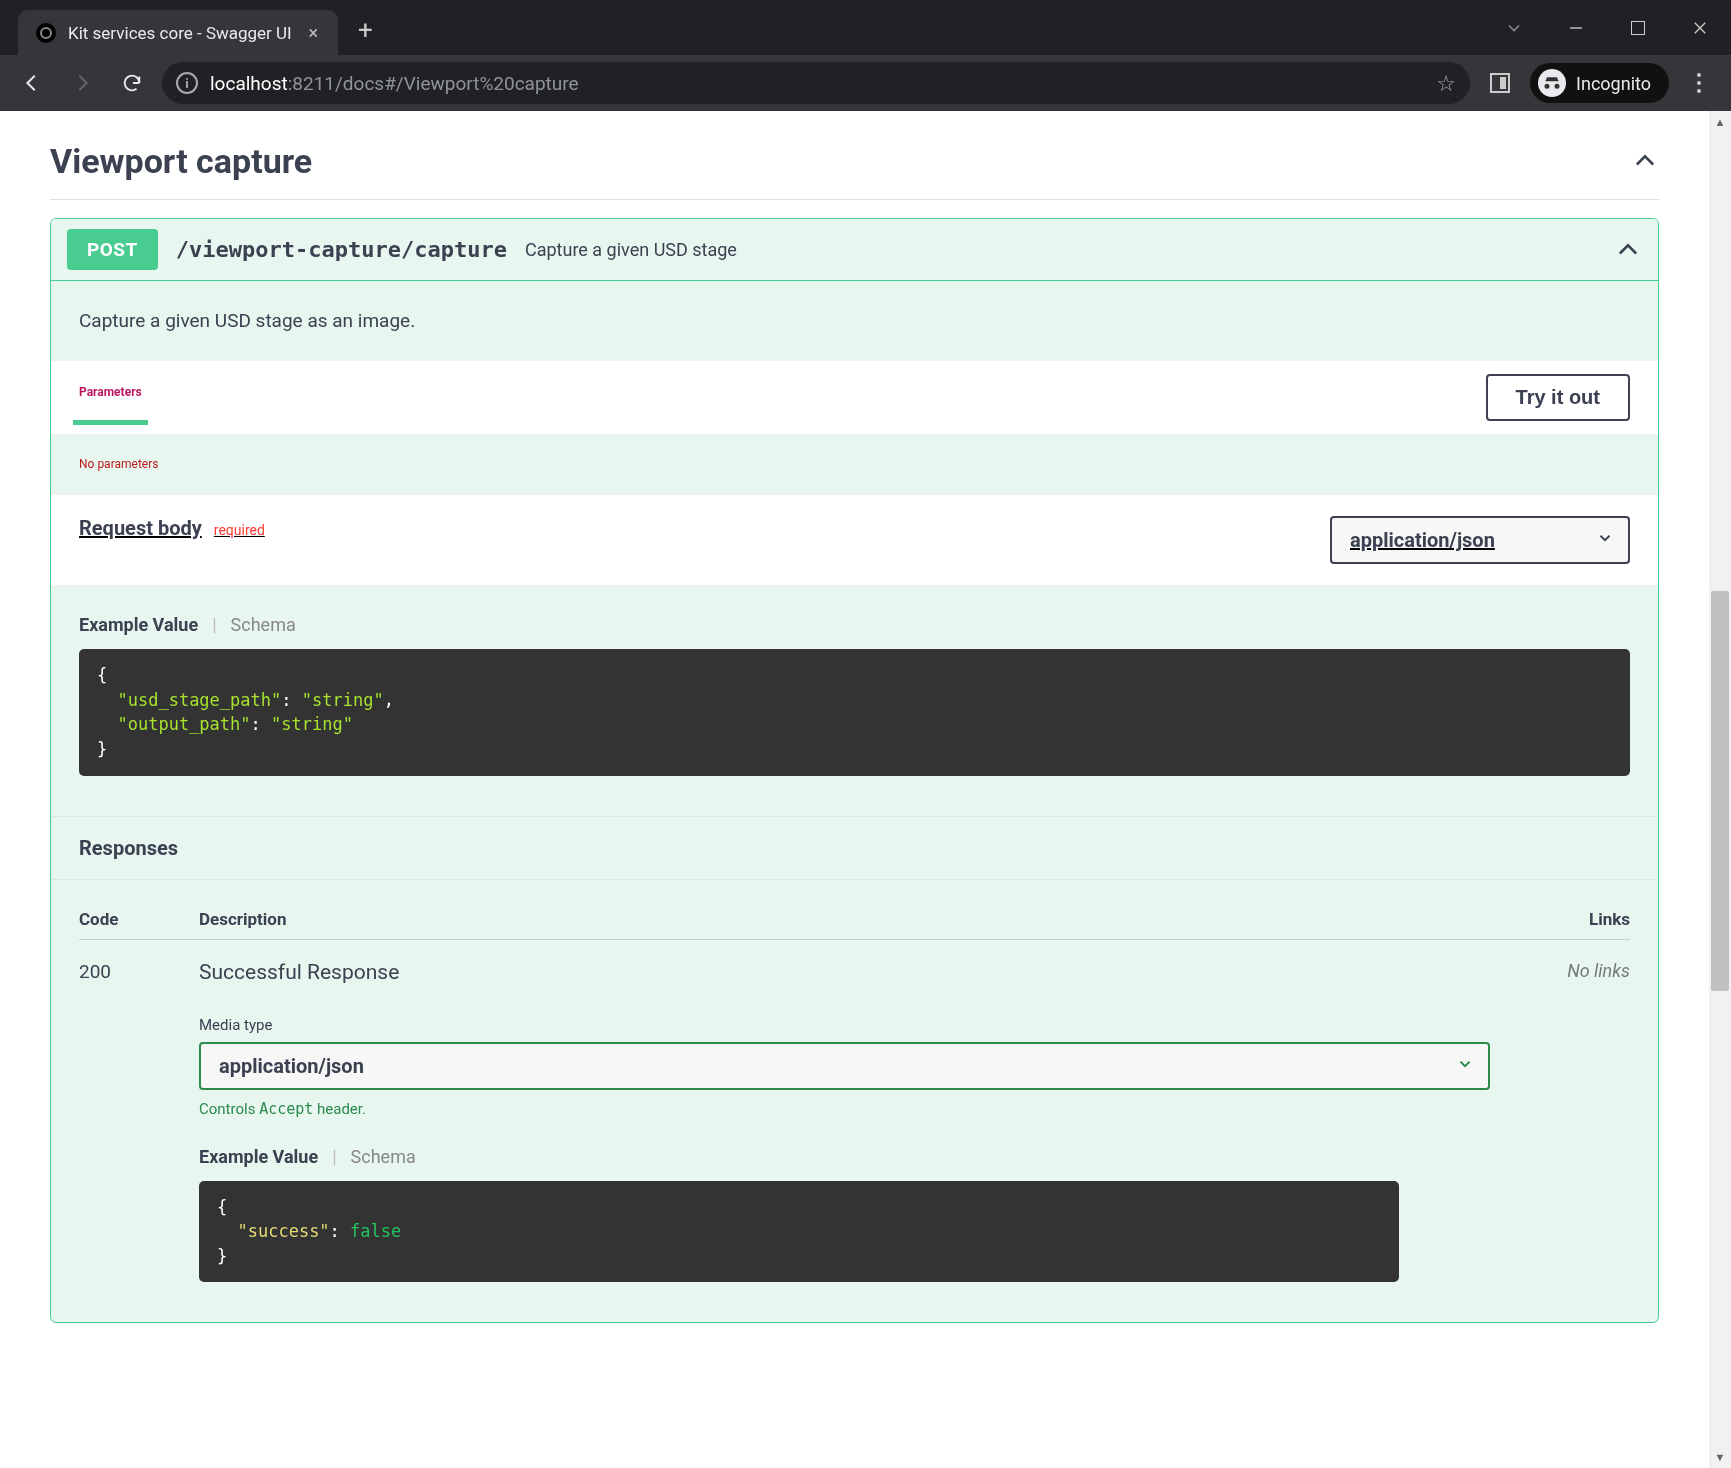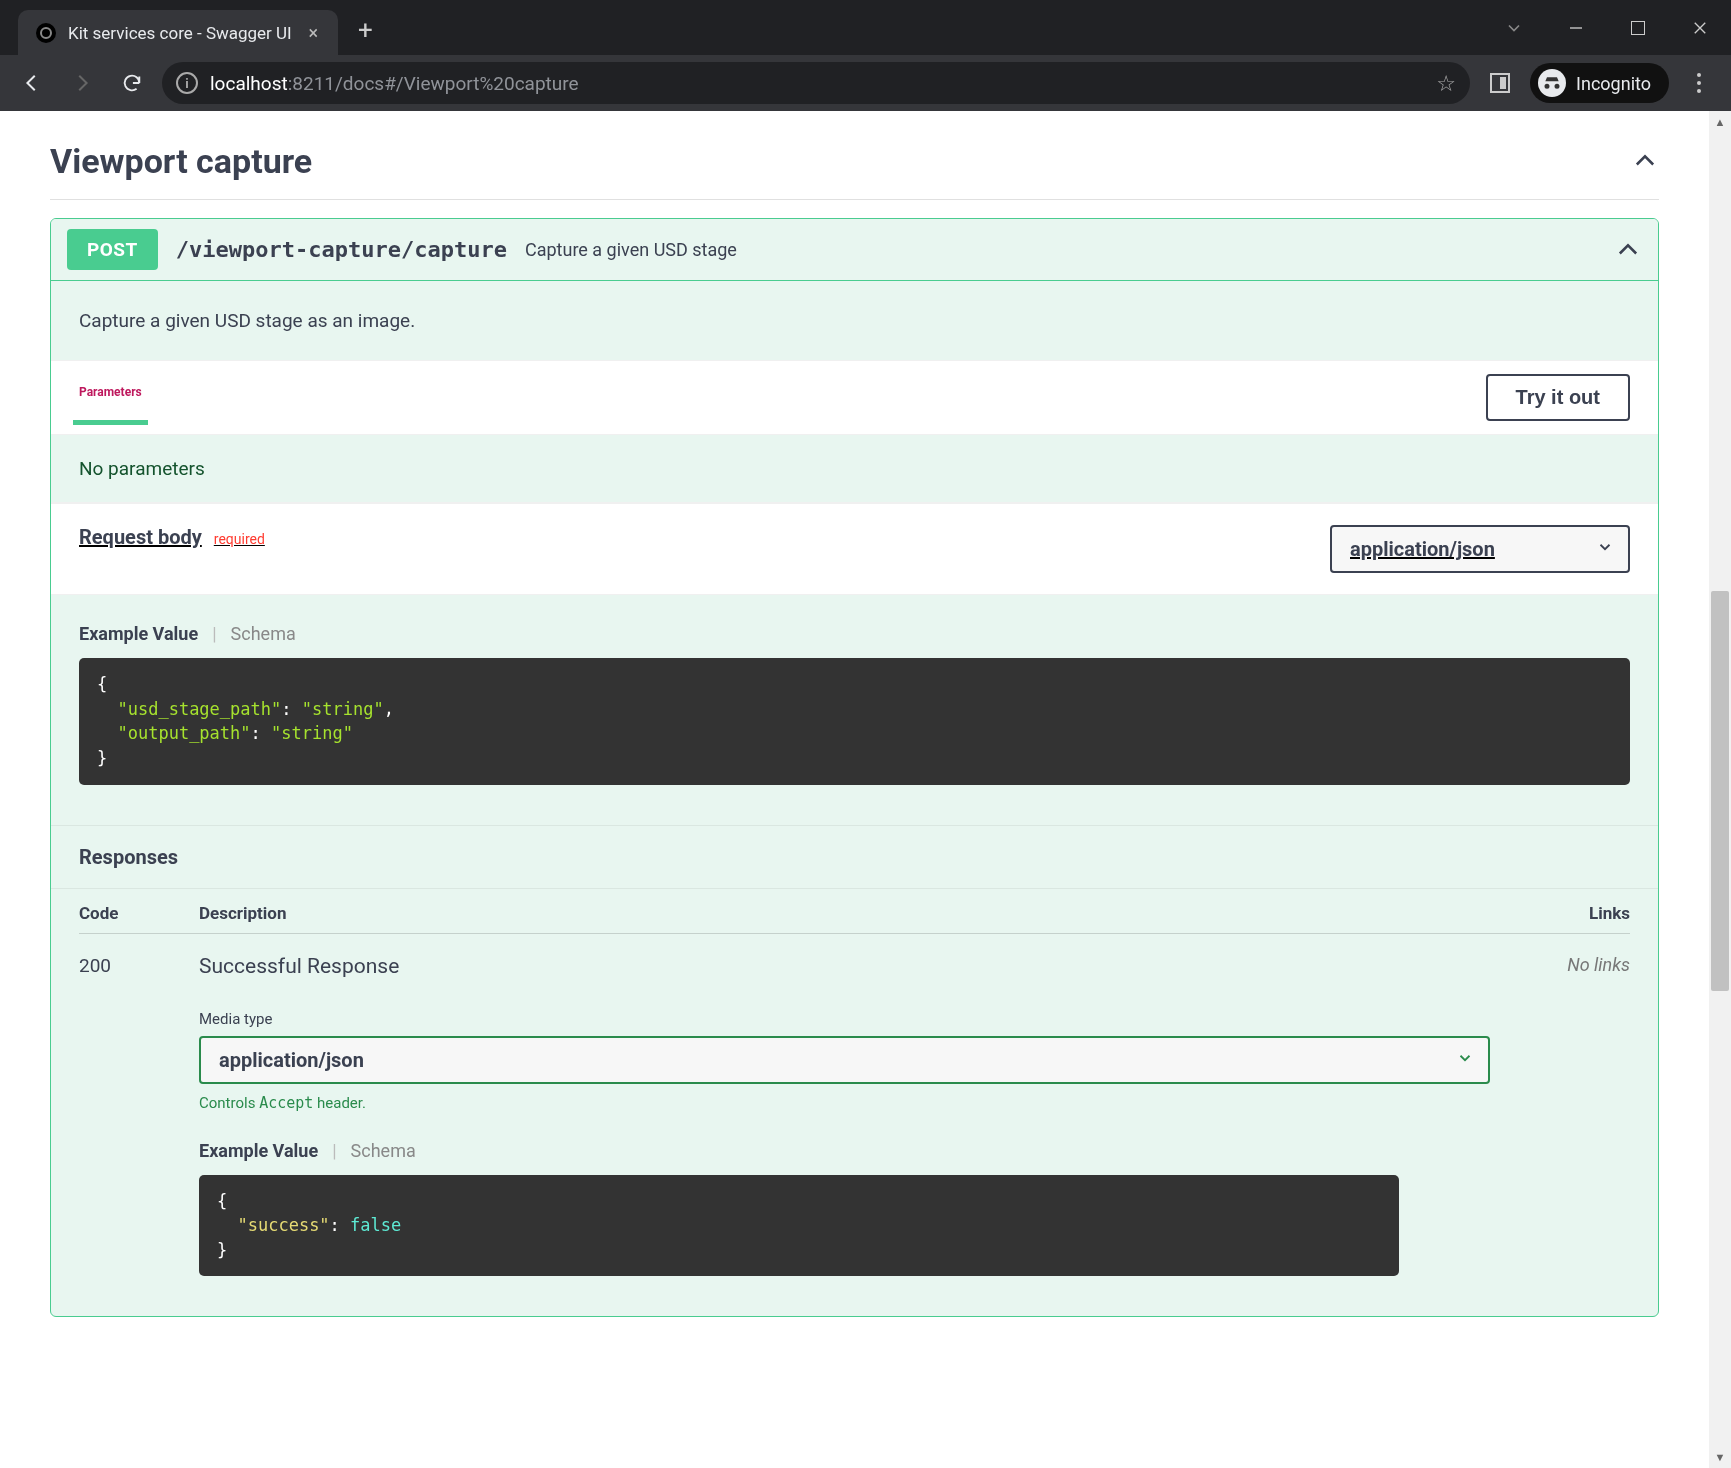--- a/index.html
+++ b/index.html
@@ -108,21 +108,21 @@
     padding: 14px 28px; box-shadow: inset 0 1px 0 rgba(0,0,0,.06), inset 0 -1px 0 rgba(0,0,0,.06);
   }
   .section-bar .label { font-size: 12px; font-weight: 700; color: #be185d; position: relative; padding-bottom: 12px; }
   .section-bar .label.underlined::after {
     content: ""; position: absolute; left: -6px; right: -6px; bottom: -14px; height: 5px; background: #49cc90;
   }
   .tryout-btn {
     background: #fff; border: 2px solid #3b4151; border-radius: 4px;
     padding: 10px 28px; font-size: 20px; font-weight: 700; color: #3b4151; cursor: pointer;
   }
-  .no-params { padding: 22px 28px; color: #14532d; font-size: 19px; }
+  .no-params { padding: 22px 28px; color: #b91c1c; font-size: 12px; }
 
   .reqbody-bar {
     background: #fff; display: flex; align-items: flex-start; justify-content: space-between;
     padding: 22px 28px; box-shadow: inset 0 1px 0 rgba(0,0,0,.06), inset 0 -1px 0 rgba(0,0,0,.06);
     border-top: 1px solid rgba(0,0,0,.06);
     text-decoration: underline;
   }
   .reqbody-left { display: flex; align-items: baseline; gap: 12px; }
   .reqbody-left .label { font-size: 20px; font-weight: 700; color: #3b4151; }
   .required { color: #ff3b30; font-size: 14px; font-weight: 400; }
@@ -140,33 +140,33 @@
 
   .codeblock {
     margin: 0 28px 40px; background: #333333; color: #fff;
     border-radius: 5px; padding: 14px 18px; font-family: ui-monospace, Menlo, Consolas, monospace;
     font-size: 17px; line-height: 1.45; white-space: pre;
   }
   .tk-p { color: #fff; }
   .tk-k { color: #a6e22e; }
   .tk-s { color: #a6e22e; }
   .tk-s2 { color: #e6db74; }
-  .tk-b { color: #5eead4; }
+  .tk-b { color: #22c55e; }
 
   .responses-bar {
     padding: 20px 28px; font-size: 20px; font-weight: 700; color: #3b4151;
     background: #e8f6f0;
     box-shadow: inset 0 1px 0 rgba(0,0,0,.06), inset 0 -1px 0 rgba(0,0,0,.06);
   }
 
   .resp-table { padding: 14px 28px 40px; }
   .resp-head {
     display: grid; grid-template-columns: 120px 1fr 140px;
     border-bottom: 1px solid rgba(0,0,0,.15); padding-bottom: 10px;
-    font-size: 17px; color: #3b4151; font-weight: 700;
+    font-size: 17px; color: #3b4151; font-weight: 700; margin-top: 15px;
   }
   .resp-head .rh-links { text-align: right; }
   .resp-row { display: grid; grid-template-columns: 120px 1fr 140px; padding-top: 20px; }
   .resp-code { font-size: 19px; color: #3b4151; }
   .resp-links { text-align: right; font-style: italic; color: #777; font-size: 18px; }
   .resp-desc { font-size: 21px; color: #3b4151; }
   .media-label { font-size: 15px; color: #3b4151; margin-top: 32px; }
   .mime-select.resp {
     border: 2px solid #2a8b4c; min-width: 300px; margin-top: 8px;
   }

